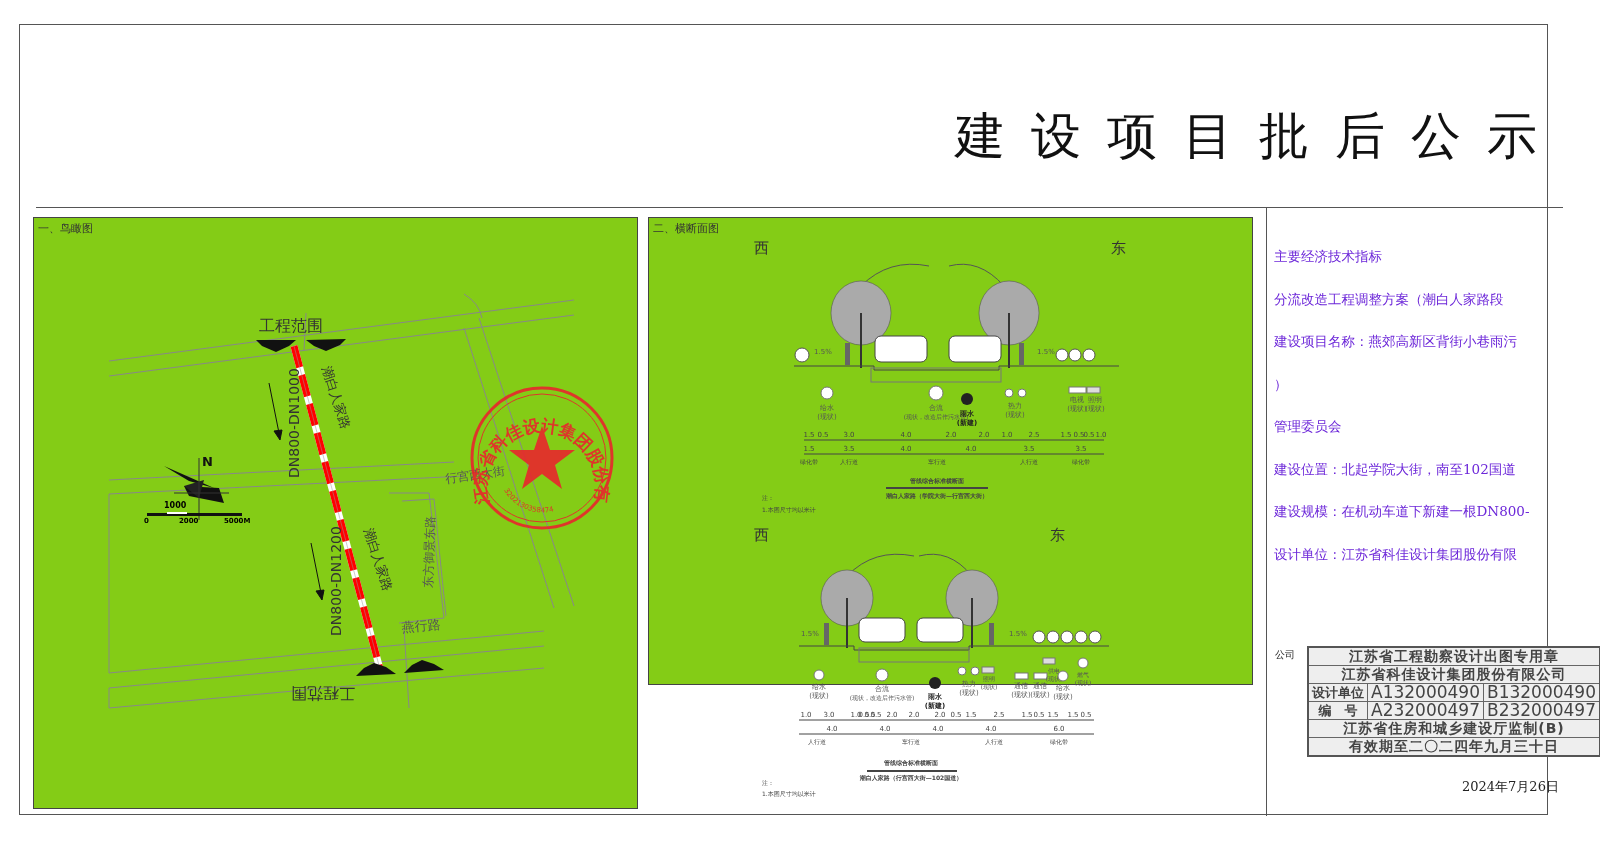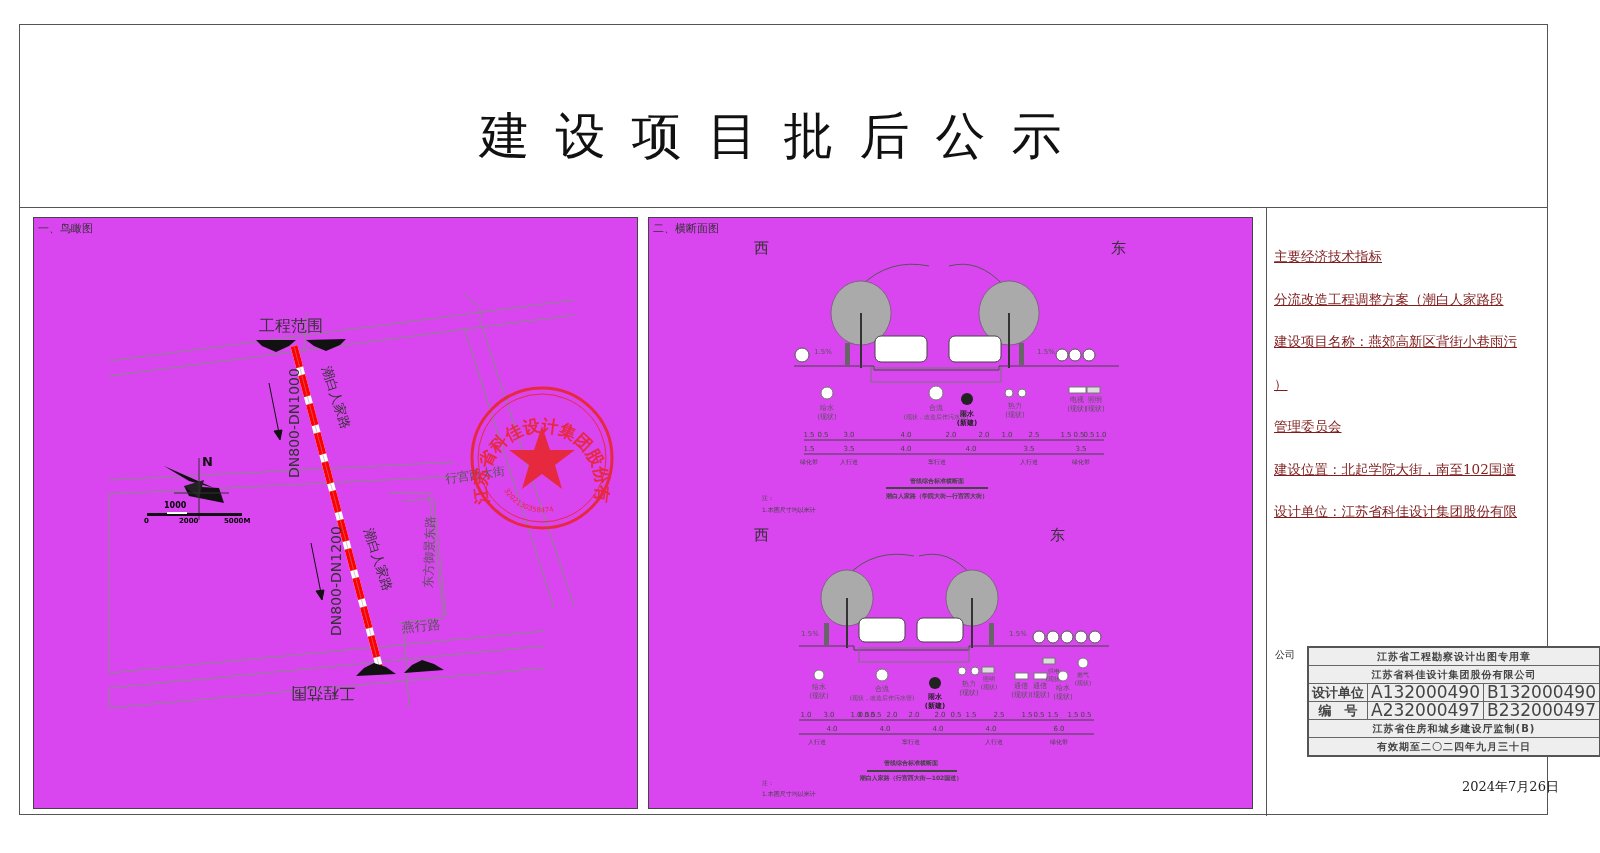--- a/index.html
+++ b/index.html
@@ -1,35 +1,35 @@
 <!DOCTYPE html>
 <html><head>
 <meta charset="utf-8">
 <style>
   html, body { margin:0; padding:0; background:#fff; }
   body { width:1600px; height:853px; position:relative; overflow:hidden;
          font-family:"DejaVu Serif","Liberation Serif",serif; color:#222; }
   .frame { position:absolute; left:19px; top:24px; width:1529px; height:791px;
            border:1.5px solid #555; box-sizing:border-box; }
-  .title-row { position:absolute; left:0; top:0; width:100%; height:183px;
+  .title-row { position:absolute; left:16px; top:0; width:100%; height:183px;
                border-bottom:1.5px solid #555; box-sizing:border-box;
-               display:flex; align-items:center; justify-content:center; }
+               display:flex; align-items:center; justify-content:flex-end; }
   .title { font-size:50px; letter-spacing:26px; color:#111; margin-top:40px; }
-  .panel { position:absolute; border:1.5px solid #444; box-sizing:border-box; background:#d946ef; }
+  .panel { position:absolute; border:1.5px solid #444; box-sizing:border-box; background:#84cc16; }
   .panel-label { position:absolute; left:4px; top:3px; font-size:11px; color:#333; }
   .p1 { left:13px; top:192px; width:605px; height:592px; }
-  .p2 { left:628px; top:192px; width:605px; height:592px; }
+  .p2 { left:628px; top:192px; width:605px; height:468px; }
   .divider { position:absolute; left:1246px; top:183px; width:0; height:608px; border-left:1.5px solid #555; }
-  .info { position:absolute; left:1254px; top:210px; width:268px; font-size:13.5px; color:#7f1d1d;text-decoration:underline; }
+  .info { position:absolute; left:1254px; top:210px; width:268px; font-size:13.5px; color:#6d28d9; }
   .info p { margin:0; line-height:42.5px; height:42.5px; white-space:nowrap; overflow:hidden; }
   .stamp-table { position:absolute; left:1307px; top:646px; border-collapse:collapse;
                  font-family:"DejaVu Sans","Liberation Sans",sans-serif; font-weight:bold;
                  color:#444; border:2.5px solid #555; background:#eee; }
   .stamp-table td { border:1.5px solid #666; padding:0 3px; font-size:13px; height:17px; line-height:17px; text-align:center; white-space:nowrap; }
-  .stamp-table td.big { font-size:10px; letter-spacing:1px; }
+  .stamp-table td.big { font-size:14px; letter-spacing:1px; }
   .stamp-table td.code { font-weight:normal; font-size:17px; }
   .company-lead { position:absolute; left:1275px; top:648px; font-size:10px; }
   .date { position:absolute; left:1442px; top:778px; font-size:13px; color:#222;margin-left:20px; }
   svg text { font-family:"DejaVu Sans","Liberation Sans",sans-serif; }
   .map-text { font-family:"DejaVu Serif","Liberation Serif",serif; }
 </style>
 </head>
 <body>
 
 <div class="frame">
@@ -344,20 +344,21 @@
 
   <div class="divider"></div>
 
   <div class="info">
     <p>主要经济技术指标</p>
     <p>分流改造工程调整方案（潮白人家路段</p>
     <p>建设项目名称：燕郊高新区背街小巷雨污</p>
     <p>）</p>
     <p>管理委员会</p>
     <p>建设位置：北起学院大街，南至102国道</p>
+    <p>建设规模：在机动车道下新建一根DN800-</p>
     <p>设计单位：江苏省科佳设计集团股份有限</p>
   </div>
 </div>
 
 <div class="company-lead">公司</div>
 
 <table class="stamp-table">
   <tbody>
       <tr>
         <td colspan="3" class="big">江苏省工程勘察设计出图专用章</td>

